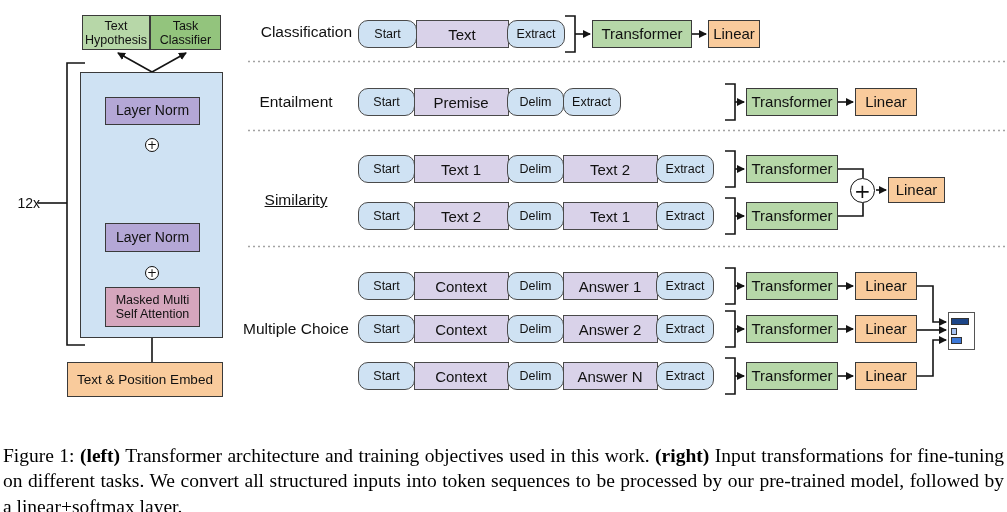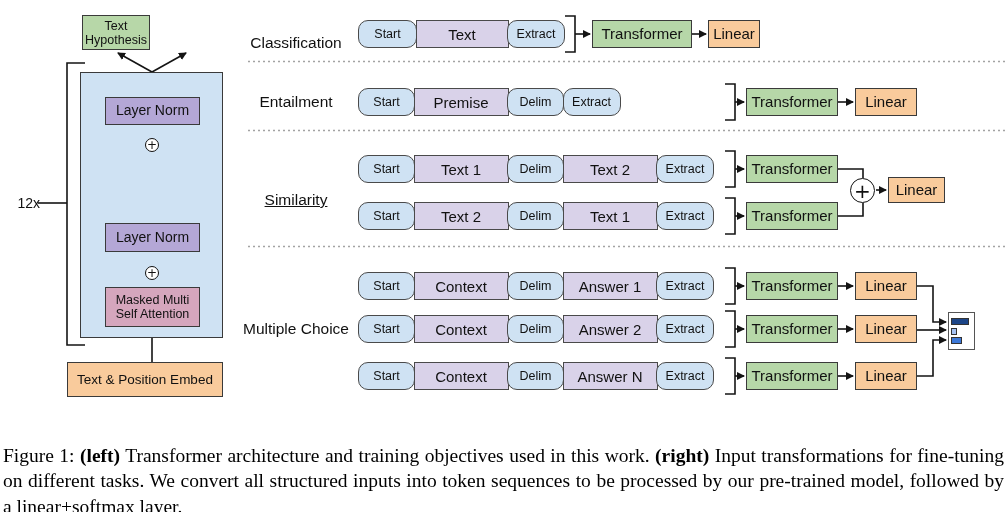--- a/index.html
+++ b/index.html
@@ -91,39 +91,40 @@
       <line x1="838" y1="286" x2="853" y2="286" marker-end="url(#ah)"></line>
       <line x1="838" y1="329" x2="853" y2="329" marker-end="url(#ah)"></line>
       <line x1="838" y1="376" x2="853" y2="376" marker-end="url(#ah)"></line>
       <polyline points="917,286 933,286 933,322 946,322" marker-end="url(#ah)"></polyline>
       <line x1="917" y1="330" x2="946" y2="330" marker-end="url(#ah)"></line>
       <polyline points="917,376 933,376 933,340 946,340" marker-end="url(#ah)"></polyline>
     </g>
   </svg>
 
   <div class="box" style="left:82px;top:15px;width:68px;height:35px;background:#b7d7a8;font-size:12.5px;">Text Hypothesis</div>
+  <div class="box" style="left:150px;top:15px;width:71px;height:35px;background:#93c47d;font-size:12.5px;">Task Classifier</div>
 
   <div class="box" style="left:80px;top:72px;width:143px;height:266px;background:#cfe2f3;"></div>
 
   <div class="task-label" style="left:2px;top:195px;width:38px;text-align:right;font-size:14px;">12x</div>
 
   <div class="box" style="left:105px;top:97px;width:95px;height:28px;background:#b4a7d6;font-size:14px;">Layer Norm</div>
 
   <div class="plus" style="left:145px;top:138px;width:14px;height:14px;font-size:12px;">+</div>
 
 
   <div class="box" style="left:105px;top:223px;width:95px;height:29px;background:#b4a7d6;font-size:14px;">Layer Norm</div>
 
   <div class="plus" style="left:145px;top:266px;width:14px;height:14px;font-size:12px;">+</div>
 
   <div class="box" style="left:105px;top:287px;width:95px;height:40px;background:#d5a6bd;font-size:12.5px;padding:0 4px;">Masked Multi Self Attention</div>
 
   <div class="box" style="left:67px;top:362px;width:156px;height:35px;background:#f9cb9c;font-size:13.5px;">Text &amp; Position Embed</div>
 
-  <div class="task-label" style="top:34px;">Classification</div>
+  <div class="task-label" style="top:23px;text-align:right;">Classification</div>
   <div class="task-label" style="top:93px;">Entailment</div>
   <div class="task-label" style="top:191px;text-decoration:underline;">Similarity</div>
   <div class="task-label" style="top:320px;">Multiple Choice</div>
 
   <div class="strip" style="left:358px;top:20px;">
     <div class="cell tok-blue sm cw-start">Start</div>
     <div class="cell tok-purple fld cw-field">Text</div>
     <div class="cell tok-blue sm cw-extract">Extract</div>
   </div>
   <div class="box transformer" style="left:592px;top:20px;width:100px;height:28px;">Transformer</div>

